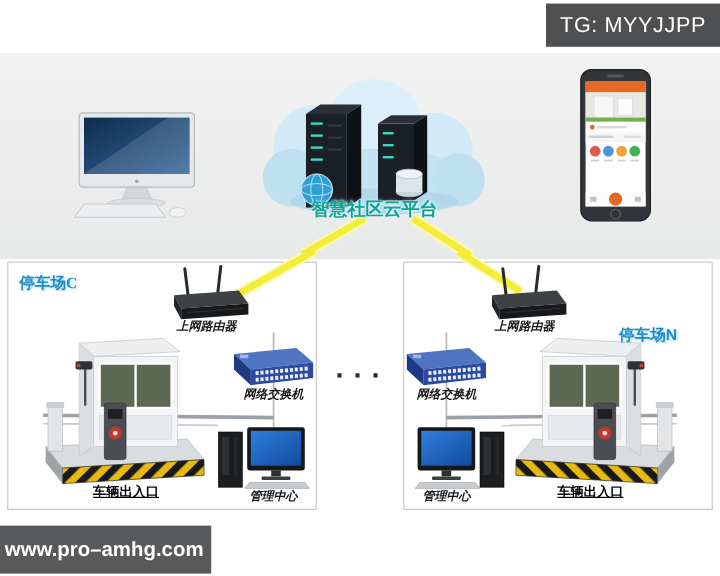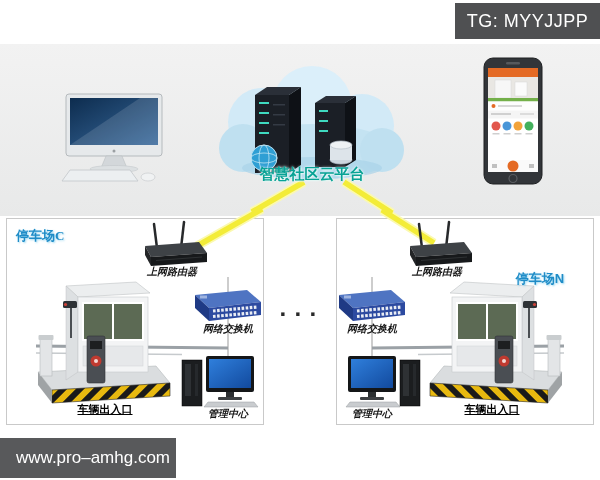--- a/index.html
+++ b/index.html
@@ -23,21 +23,21 @@
   .lot-name-n{left:500px;top:227px;width:80px;text-align:center;padding-right:4px;margin-top:43px;}
   .dev-label{font-size:10px;font-weight:bold;color:#161616;text-align:center;font-style:italic;}
   .router-c{left:137px;top:265px;width:70px;} .router-n{left:402px;top:265px;width:70px;}
   .switch-c{left:192px;top:322px;width:72px;} .switch-n{left:336px;top:322px;width:72px;}
   .mgmt-c{left:198px;top:407px;width:60px;}  .mgmt-n{left:342px;top:407px;width:60px;}
   .gate-label{font-size:11px;font-weight:bold;color:#000;text-align:center;text-decoration:underline;}
   .gate-c{left:60px;top:402px;width:90px;}   .gate-n{left:447px;top:402px;width:90px;}
   .dots{left:272px;top:300px;width:60px;text-align:center;font-size:24px;font-weight:bold;
         letter-spacing:7px;color:#2a2a2a;}
   .watermark{left:0;top:438px;width:176px;height:40px;background:#58595b;color:#fff;
-             font-size:17px;line-height:40px;padding-left:16px;box-sizing:border-box;}
+             font-size:17px;line-height:40px;padding-left:4px;box-sizing:border-box;font-weight:bold;}
 </style>
 </head>
 <body>
 
 <div id="stage">
 
   <div class="band-mid"></div>
   <div class="lot-box" id="lot-c"></div>
   <div class="lot-box" id="lot-n"></div>
 

